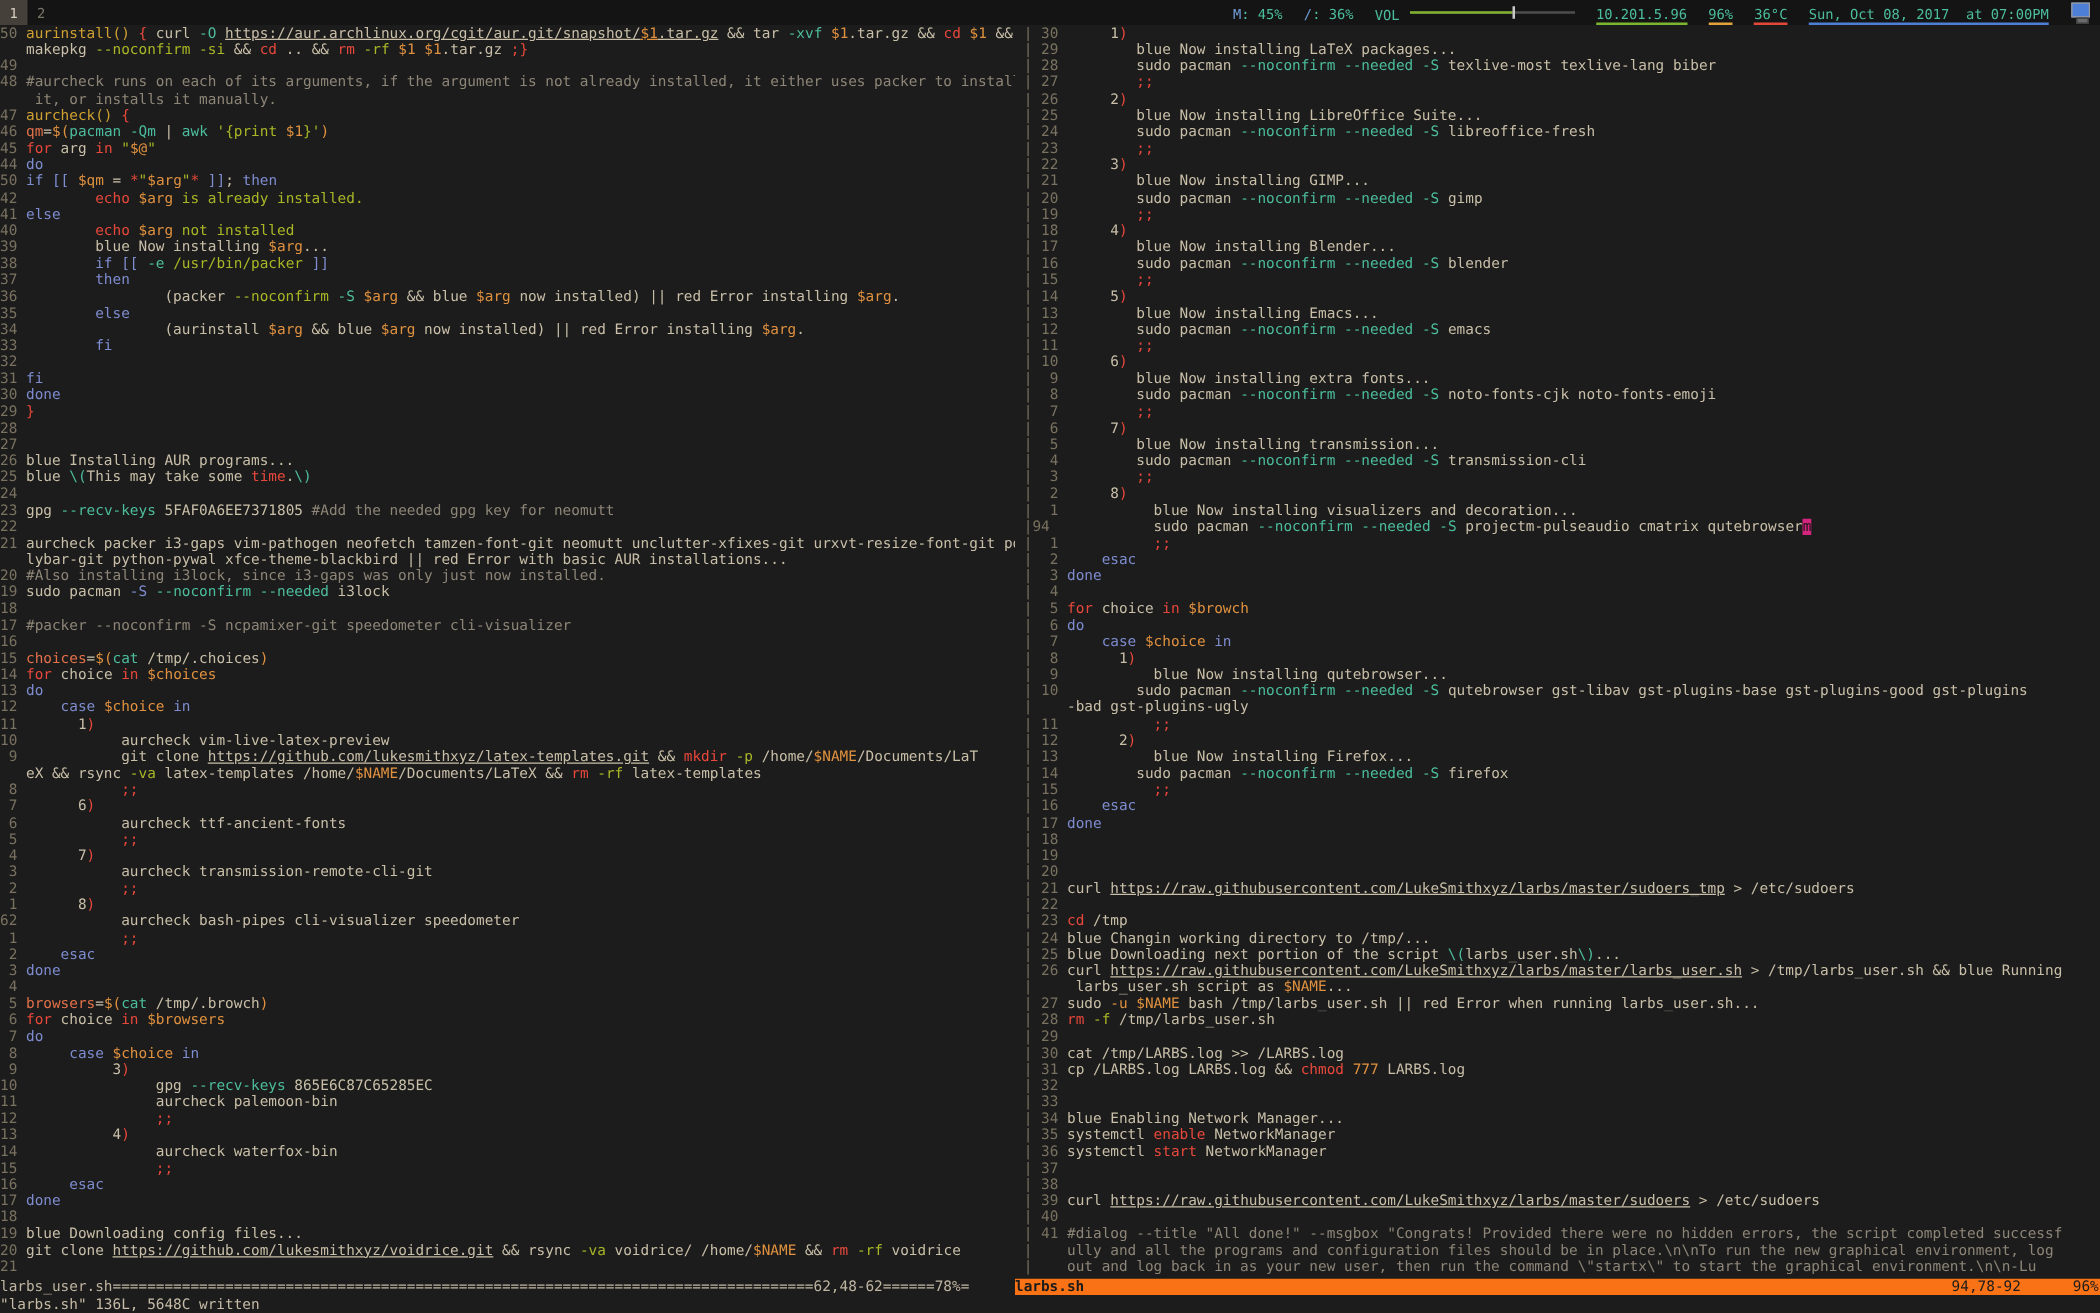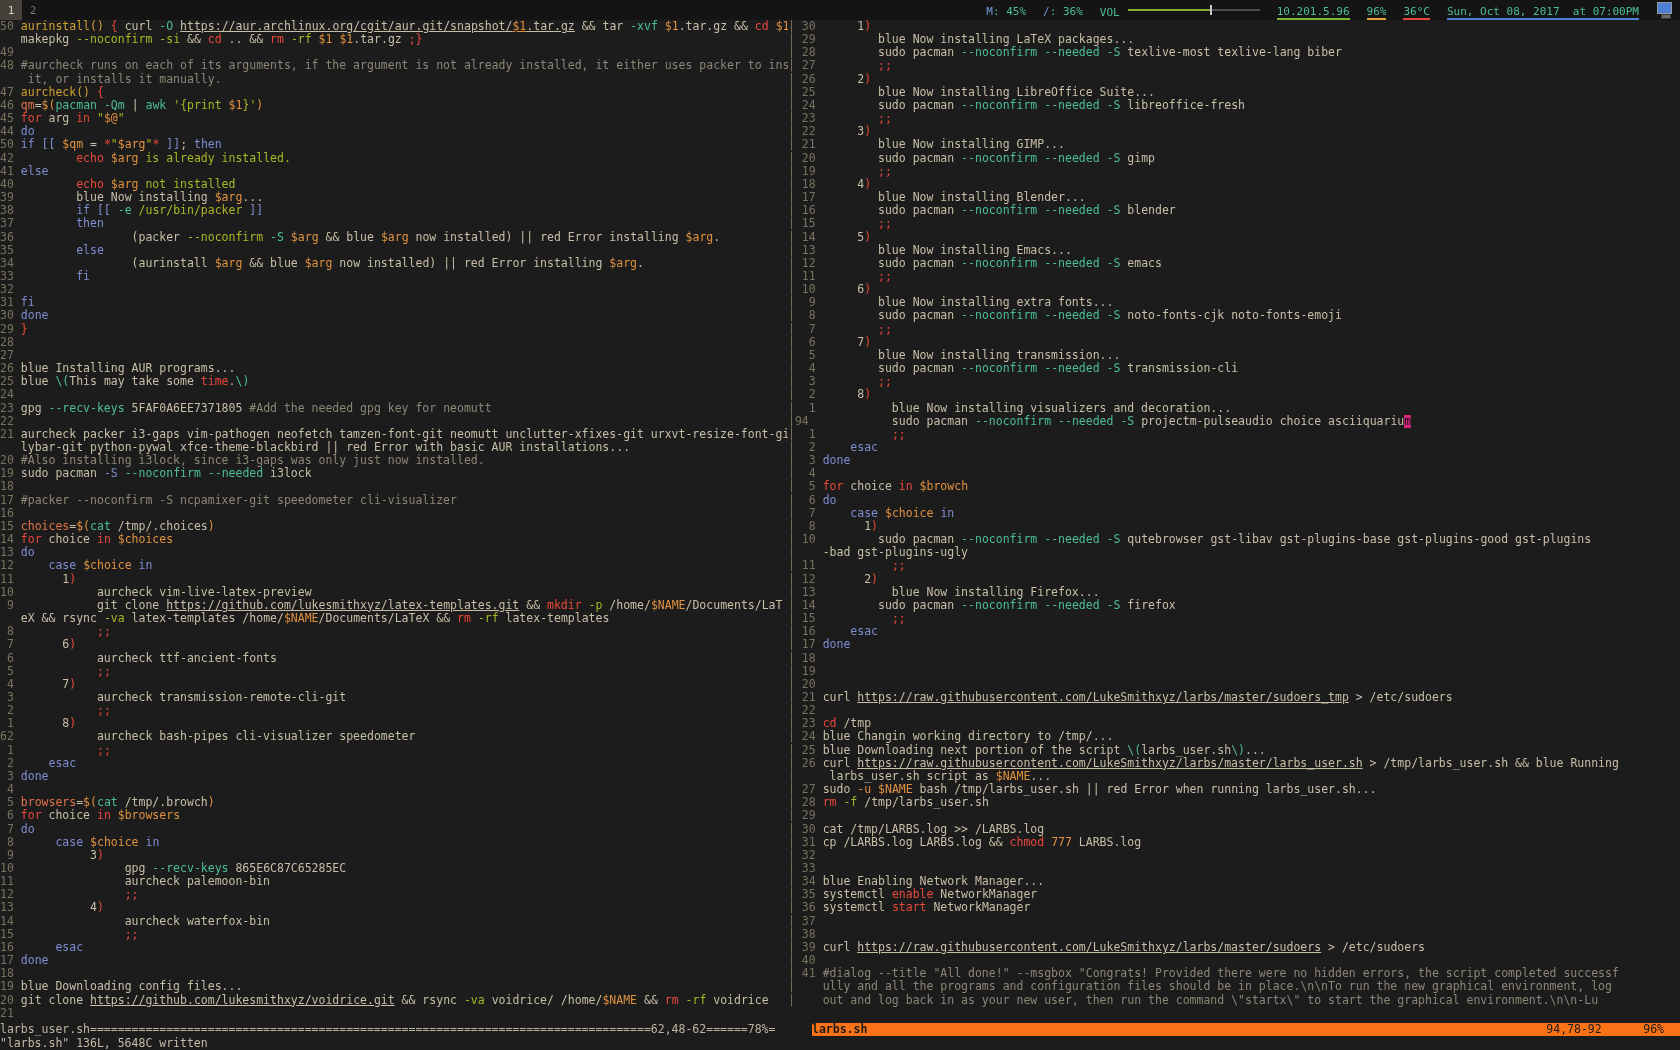--- a/index.html
+++ b/index.html
@@ -18,39 +18,39 @@
   .slider .line{position:absolute;top:9px;left:0;height:2px;width:100%;background:#4d4d4d;}
   .slider .fill{position:absolute;top:9px;left:0;height:2px;background:#7fb12e;}
   .slider .knob{position:absolute;top:5px;height:10px;width:2px;background:#c8c8c8;}
   .tray{position:relative;width:18px;height:16px;align-self:center;}
   .tray .scr{position:absolute;left:1px;top:0;width:13px;height:10px;border:1px solid #9a9a9a;background:#4d7fd6;}
   .tray .base{position:absolute;left:5px;top:12px;width:8px;height:3px;background:#6b6b6b;border:1px solid #3a3a3a;}
   
   .editor{position:absolute;top:20px;left:0;right:0;bottom:27px;font-size:11.5px;overflow:hidden;padding-left:35px;}
   .pane{position:absolute;top:0;bottom:0;overflow:hidden;background:#1c1c1c;}
   #pane-left{left:0;width:812px;}
-  #pane-right{left:788px;right:0;}
+  #pane-right{left:819px;right:0;}
   .row{height:13.17px;line-height:13.17px;white-space:pre;overflow:hidden;}
   .n{color:#7a7260;}
   .f{color:#c9bfa8;}
   .d{color:#8d8577;}
   .r{color:#e8483b;}
   .g{color:#a9b626;}
   .t{color:#4cbd9c;}
   .b{color:#7e8cd0;}
   .o{color:#e0913f;}
   .y{color:#cfa032;}
   .s{color:#e2714a;}
   .u{text-decoration:underline;}
   .c{background:#d4247e;color:#141414;}
   
   .statusline-left{position:absolute;bottom:14px;left:0;width:784px;height:13px;line-height:13px;font-size:11.5px;color:#beb4a0;white-space:pre;overflow:hidden;}
   .statusline-right{position:absolute;bottom:14px;left:812px;right:0;height:13px;background:#f97316;color:#1b1b1b;display:flex;justify-content:space-between;font-size:11.5px;line-height:13px;white-space:pre;}
   .statusline-right .file{font-weight:bold;}
-  .statusline-right .ruler{padding-right:16px;}
+  .statusline-right .ruler{padding-right:1px;}
   .cmdline{position:absolute;bottom:0;left:0;right:0;height:14px;line-height:14px;font-size:11.5px;color:#c5bba6;white-space:pre;background:#1c1c1c;}
 </style>
 </head>
 <body>
 
 <div class="bar">
   <div id="workspaces" style="display: flex;">
       <div class="ws focused">1</div>
       <div class="ws">2</div>
     </div>
@@ -200,29 +200,30 @@
       <div class="row"><span class="n">| 10 </span><span class="f">     6</span><span class="r">)</span></div>
       <div class="row"><span class="n">|  9 </span><span class="f">        blue Now installing extra fonts...</span></div>
       <div class="row"><span class="n">|  8 </span><span class="f">        sudo pacman </span><span class="t">--noconfirm</span><span class="f"> </span><span class="t">--needed</span><span class="f"> </span><span class="t">-S</span><span class="f"> noto-fonts-cjk noto-fonts-emoji</span></div>
       <div class="row"><span class="n">|  7 </span><span class="f">        </span><span class="r">;;</span></div>
       <div class="row"><span class="n">|  6 </span><span class="f">     7</span><span class="r">)</span></div>
       <div class="row"><span class="n">|  5 </span><span class="f">        blue Now installing transmission...</span></div>
       <div class="row"><span class="n">|  4 </span><span class="f">        sudo pacman </span><span class="t">--noconfirm</span><span class="f"> </span><span class="t">--needed</span><span class="f"> </span><span class="t">-S</span><span class="f"> transmission-cli</span></div>
       <div class="row"><span class="n">|  3 </span><span class="f">        </span><span class="r">;;</span></div>
       <div class="row"><span class="n">|  2 </span><span class="f">     8</span><span class="r">)</span></div>
       <div class="row"><span class="n">|  1 </span><span class="f">          blue Now installing visualizers and decoration...</span></div>
-      <div class="row"><span class="n">|94  </span><span class="f">          sudo pacman </span><span class="t">--noconfirm</span><span class="f"> </span><span class="t">--needed</span><span class="f"> </span><span class="t">-S</span><span class="f"> projectm-pulseaudio choice asciiquariu</span><span class="c">m</span></div>
+      <div class="row"><span class="n">|94  </span><span class="f">          sudo pacman </span><span class="t">--noconfirm</span><span class="f"> </span><span class="t">--needed</span><span class="f"> </span><span class="t">-S</span><span class="f"> projectm-pulseaudio cmatrix qutebrowser</span><span class="c">m</span></div>
       <div class="row"><span class="n">|  1 </span><span class="f">          </span><span class="r">;;</span></div>
       <div class="row"><span class="n">|  2 </span><span class="f">    </span><span class="b">esac</span></div>
       <div class="row"><span class="n">|  3 </span><span class="b">done</span></div>
       <div class="row"><span class="n">|  4 </span></div>
       <div class="row"><span class="n">|  5 </span><span class="r">for</span><span class="f"> choice </span><span class="r">in</span><span class="f"> </span><span class="o">$browch</span></div>
       <div class="row"><span class="n">|  6 </span><span class="b">do</span></div>
       <div class="row"><span class="n">|  7 </span><span class="f">    </span><span class="b">case</span><span class="f"> </span><span class="o">$choice</span><span class="f"> </span><span class="b">in</span></div>
       <div class="row"><span class="n">|  8 </span><span class="f">      1</span><span class="r">)</span></div>
+      <div class="row"><span class="n">|  9 </span><span class="f">          blue Now installing qutebrowser...</span></div>
       <div class="row"><span class="n">| 10 </span><span class="f">        sudo pacman </span><span class="t">--noconfirm</span><span class="f"> </span><span class="t">--needed</span><span class="f"> </span><span class="t">-S</span><span class="f"> qutebrowser gst-libav gst-plugins-base gst-plugins-good gst-plugins</span></div>
       <div class="row"><span class="n">|    </span><span class="f">-bad gst-plugins-ugly</span></div>
       <div class="row"><span class="n">| 11 </span><span class="f">          </span><span class="r">;;</span></div>
       <div class="row"><span class="n">| 12 </span><span class="f">      2</span><span class="r">)</span></div>
       <div class="row"><span class="n">| 13 </span><span class="f">          blue Now installing Firefox...</span></div>
       <div class="row"><span class="n">| 14 </span><span class="f">        sudo pacman </span><span class="t">--noconfirm</span><span class="f"> </span><span class="t">--needed</span><span class="f"> </span><span class="t">-S</span><span class="f"> firefox</span></div>
       <div class="row"><span class="n">| 15 </span><span class="f">          </span><span class="r">;;</span></div>
       <div class="row"><span class="n">| 16 </span><span class="f">    </span><span class="b">esac</span></div>
       <div class="row"><span class="n">| 17 </span><span class="b">done</span></div>
       <div class="row"><span class="n">| 18 </span></div>

